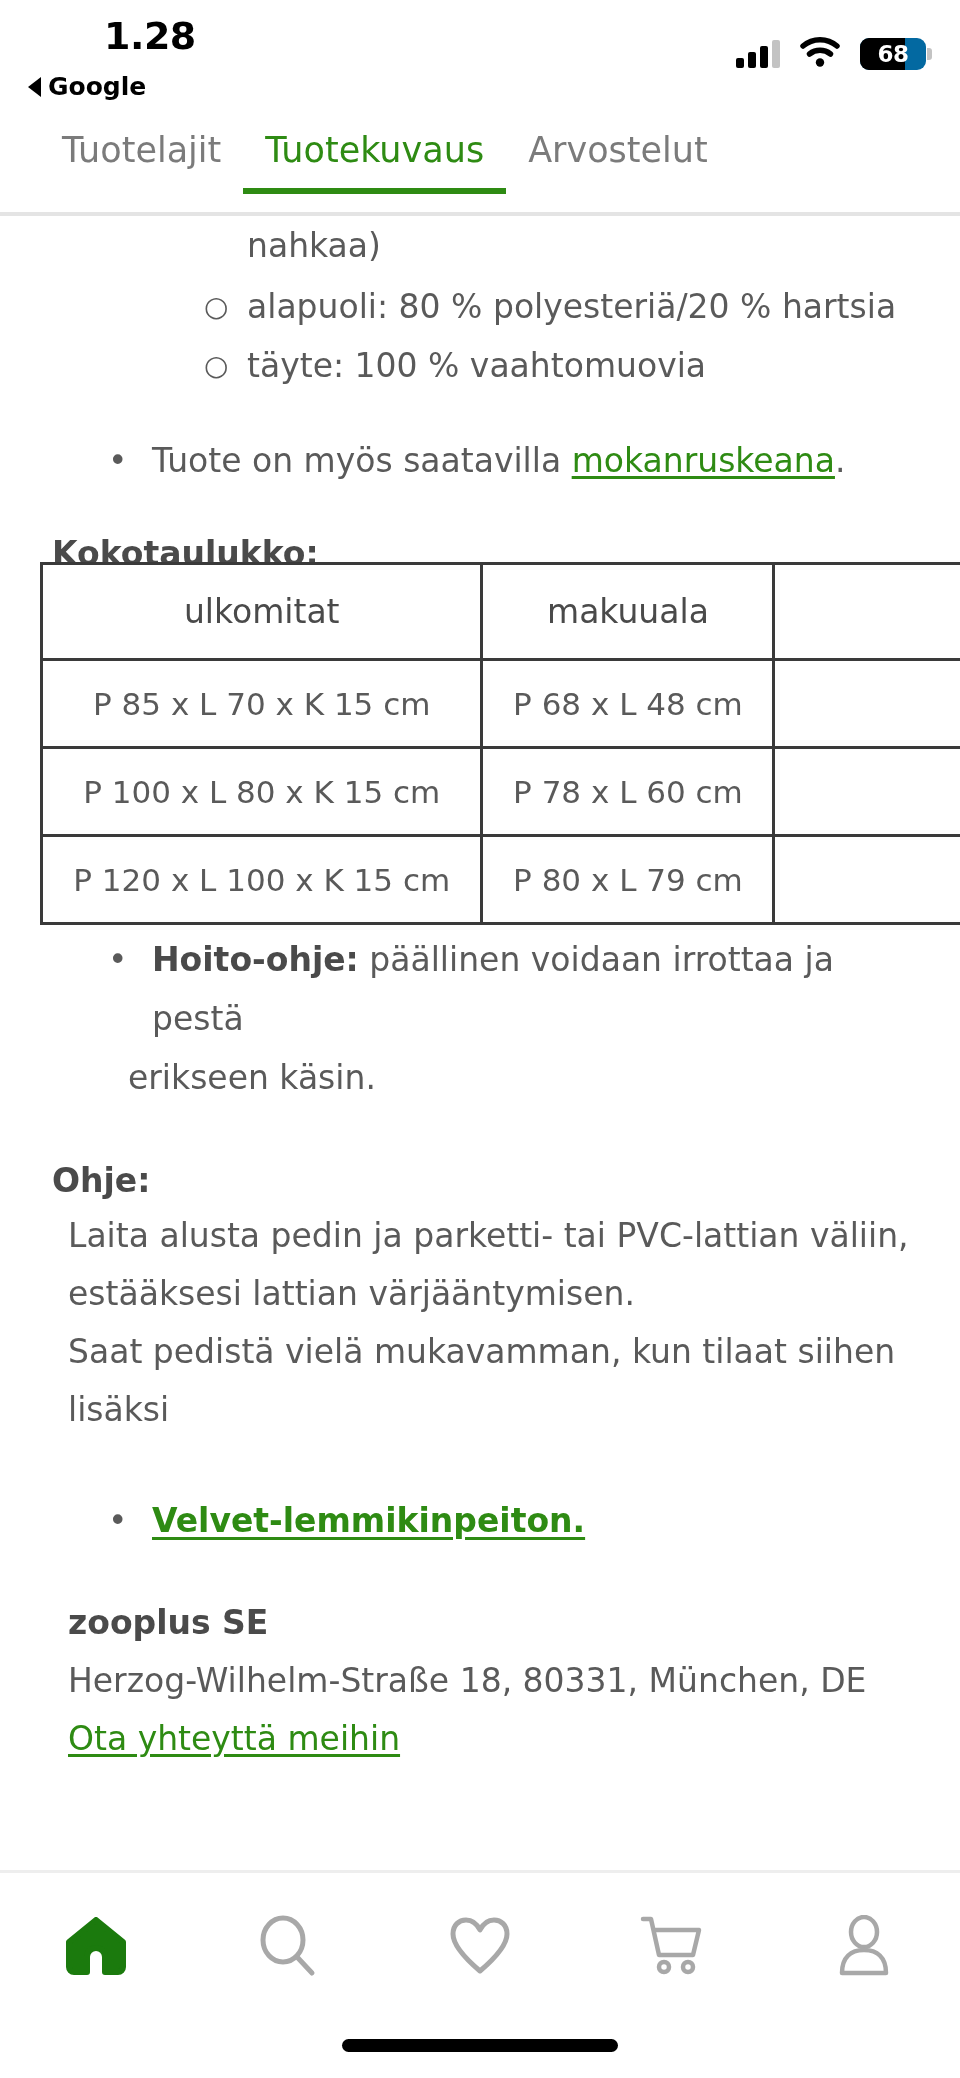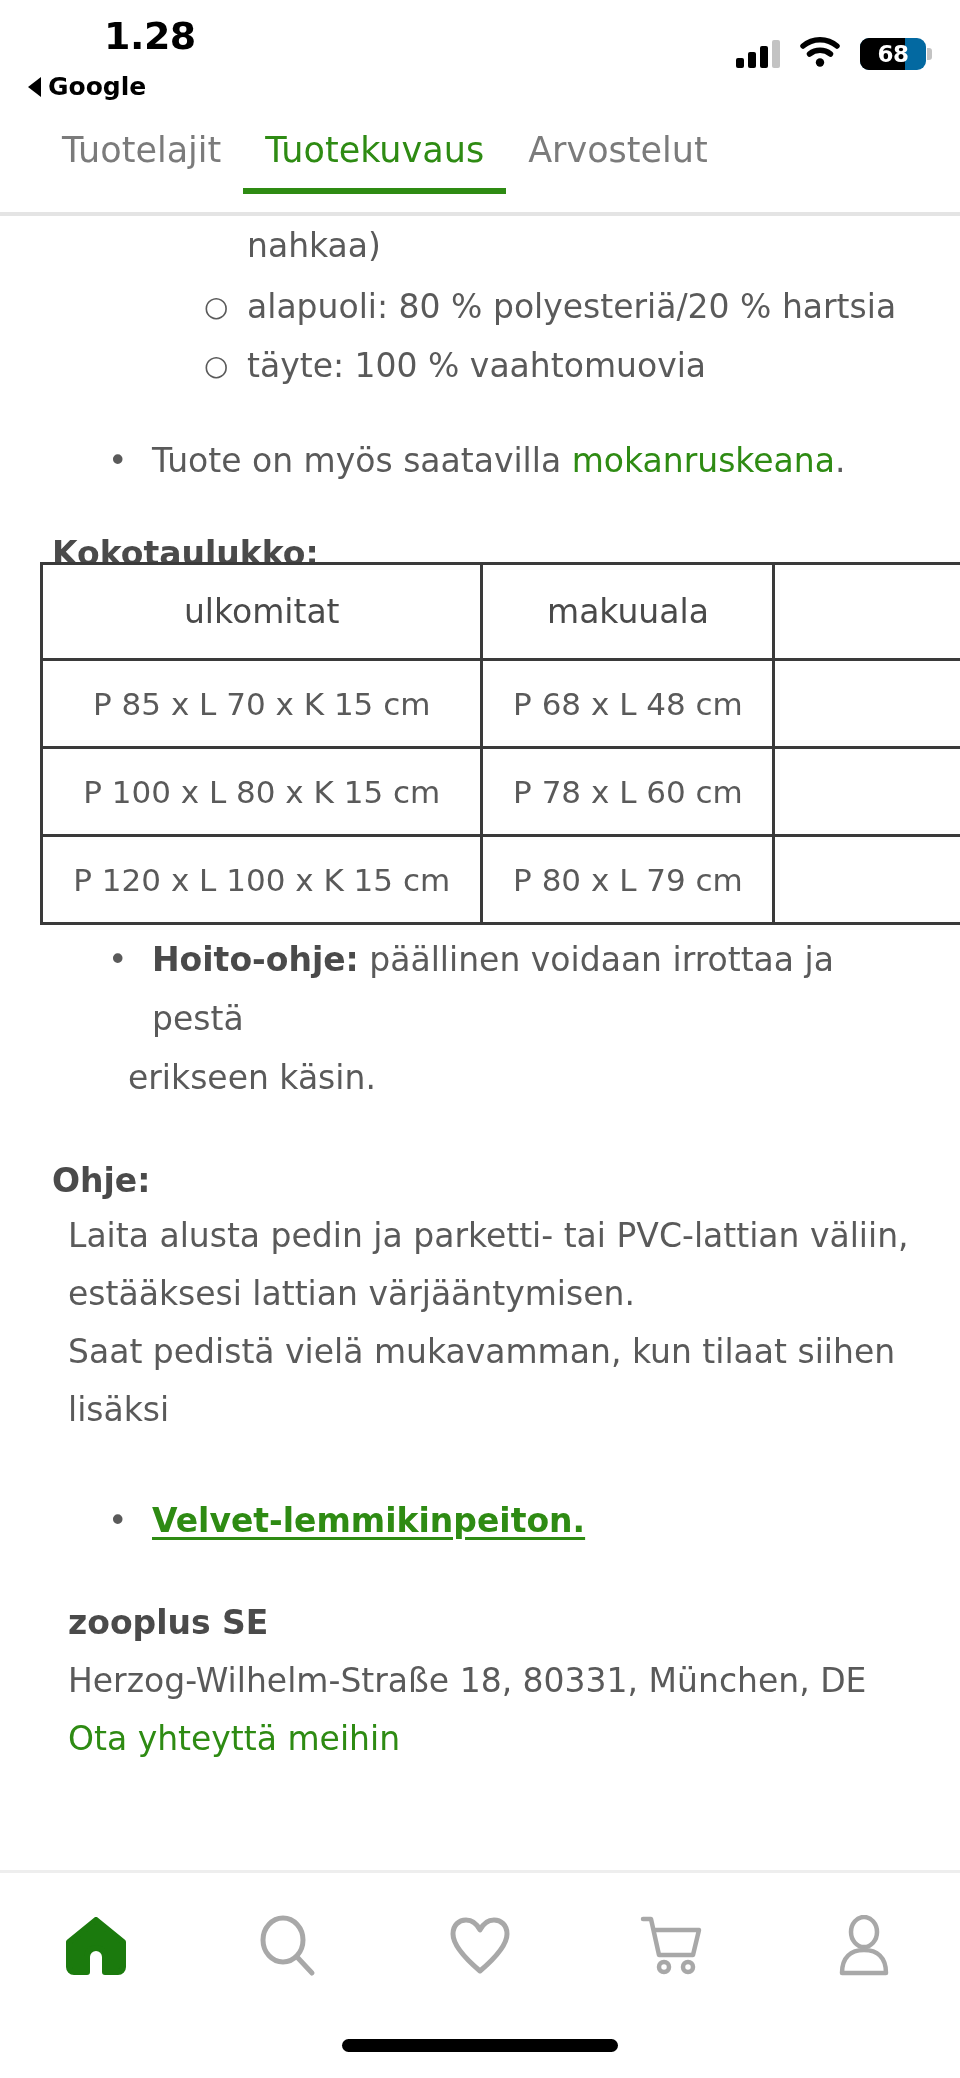--- a/index.html
+++ b/index.html
@@ -199,20 +199,21 @@
     position: absolute;
     left: 96px;
     top: 0;
     font-size: 33px;
     line-height: 59px;
     color: #5a5a5a;
   }
 
   .link {
     color: #2e8b13;
+    text-decoration: underline;
     text-underline-offset: 4px;
     cursor: pointer;
   }
   .link-bold {
     color: #2e8b13;
     text-decoration: underline;
     text-underline-offset: 5px;
     font-weight: 600;
     cursor: pointer;
   }

